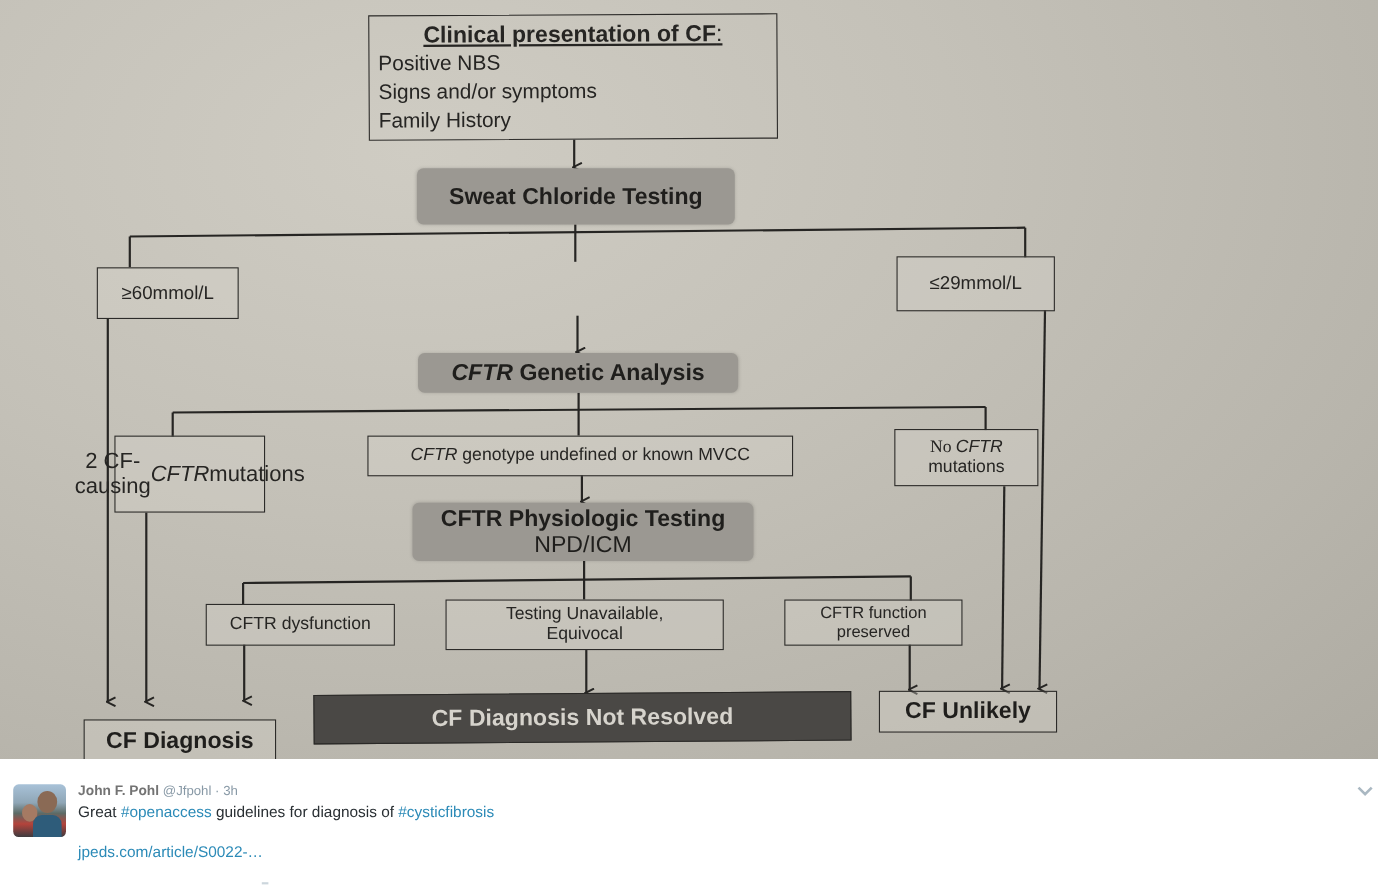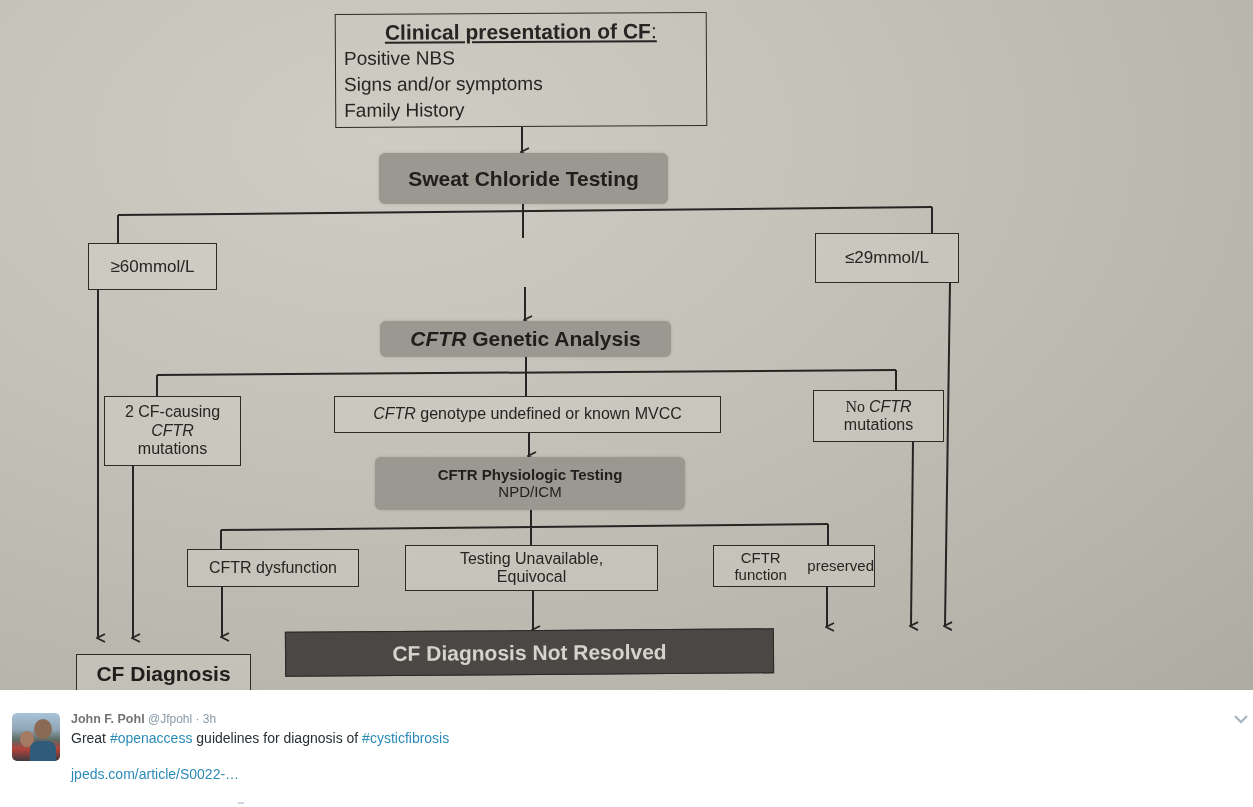--- a/index.html
+++ b/index.html
@@ -118,56 +118,59 @@
   </div>
   <div class="box" style="left:815px;top:233px;width:144px;height:50px;font-size:17px;">
     <span>≤29mmol/L</span>
   </div>
 
   <div class="shaded" style="left:380px;top:321px;width:291px;height:36px;font-size:21px;flex-direction:row;">
     <span class="it">CFTR</span>
       <span style="white-space:pre;"> Genetic Analysis</span>
   </div>
 
-  <div class="box" style="left:104px;top:396px;width:137px;height:70px;flex-direction:column;font-size:16px;">
+  <div class="box" style="left:104px;top:396px;width:137px;height:70px;flex-direction:row;font-size:20px;">
     <span>2 CF-causing</span>
     <span class="it">CFTR</span>
     <span>mutations</span>
   </div>
   <div class="box" style="left:334px;top:396px;width:387px;height:37px;font-size:16px;">
     <span class="it">CFTR</span>
       <span style="white-space:pre;"> genotype undefined or known MVCC</span>
   </div>
   <div class="box" style="left:813px;top:390px;width:131px;height:52px;flex-direction:column;font-size:16px;">
     <span><span style="white-space:pre;font-family:Liberation Serif, serif;">No </span><span class="it">CFTR</span></span>
     <span>mutations</span>
   </div>
 
-  <div class="shaded" style="left:375px;top:457px;width:310px;height:53px;font-size:15px;line-height:1.1;">
+  <div class="shaded" style="left:375px;top:457px;width:310px;height:53px;font-size:21px;line-height:1.1;">
     <span>CFTR Physiologic Testing</span>
     <span style="font-weight:normal;">NPD/ICM</span>
   </div>
 
   <div class="box" style="left:187px;top:549px;width:172px;height:38px;font-size:16px;">
     <span>CFTR dysfunction</span>
   </div>
   <div class="box" style="left:405px;top:545px;width:253px;height:46px;flex-direction:column;font-size:16px;">
     <span>Testing Unavailable,</span>
     <span>Equivocal</span>
   </div>
-  <div class="box" style="left:713px;top:545px;width:162px;height:42px;flex-direction:row;font-size:15px;">
+  <div class="box" style="left:713px;top:545px;width:162px;height:42px;flex-direction:column;font-size:15px;">
     <span>CFTR function</span>
     <span>preserved</span>
   </div>
 
   <div class="box final" style="left:76px;top:640px;width:175px;height:41px;margin-top:14px;">
     <span>CF Diagnosis</span>
   </div>
   <div class="dark" style="left:285px;top:630px;width:489px;height:45px;transform:rotate(-0.4deg);">
     <span>CF Diagnosis Not Resolved</span>
+  </div>
+  <div class="box final" style="left:799px;top:628px;width:162px;height:38px;">
+    <span>CF Unlikely</span>
   </div>
 </div>
 
 <div class="tweet">
   <div class="avatar">
     <div class="head2"></div>
       <div class="head1"></div>
       <div class="shirt"></div>
   </div>
   <div class="name-row">

